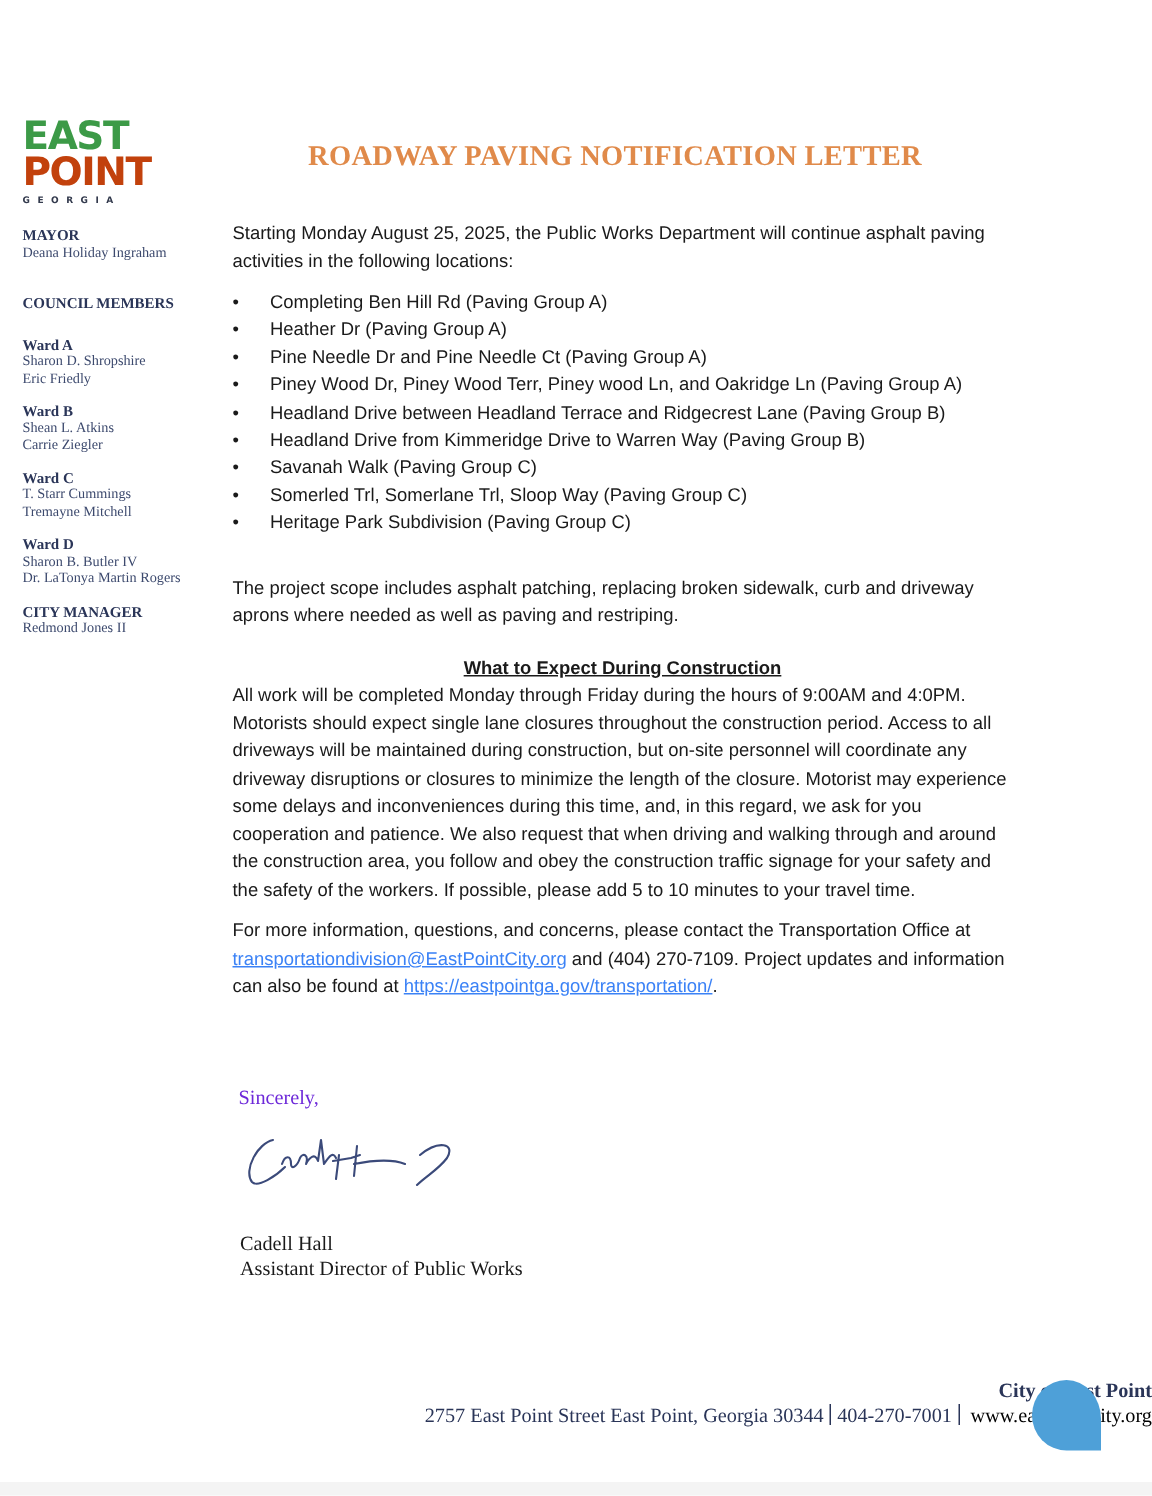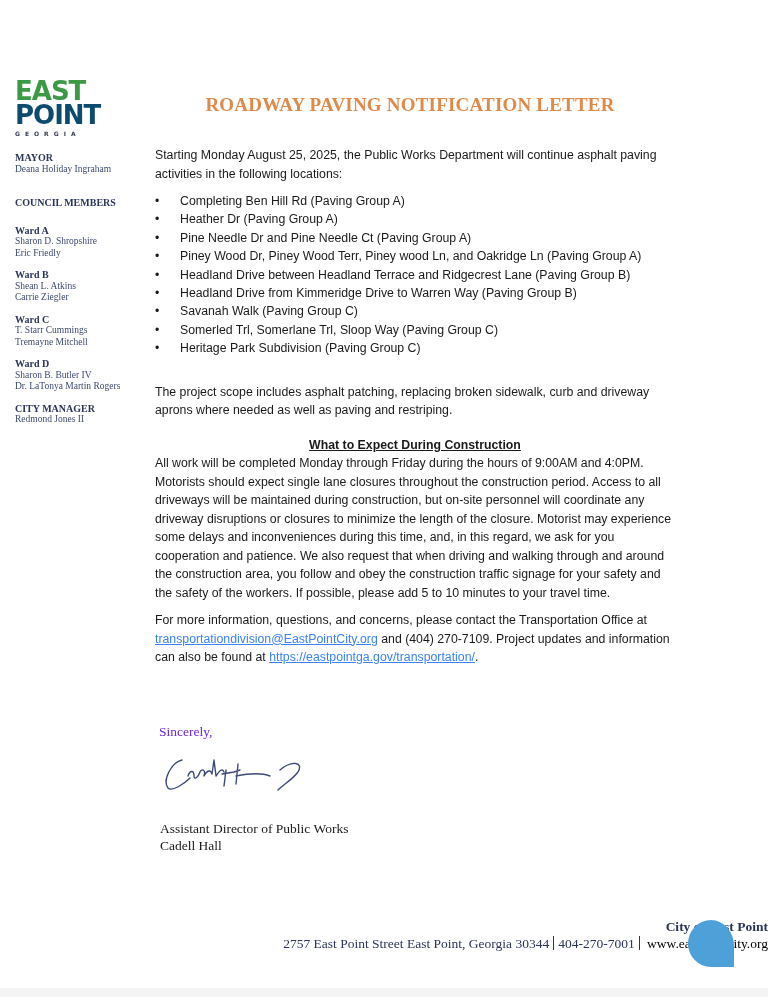--- a/index.html
+++ b/index.html
@@ -1,20 +1,20 @@
 <!DOCTYPE html>
 <html><head>
 <meta charset="utf-8">
 <style>
   html, body { margin:0; padding:0; }
   body { width:768px; height:997px; background:#f4f4f4; position:relative; overflow:hidden; }
   .page { position:absolute; left:0; top:0; width:768px; height:988px; background:#ffffff; }
   .logo { position:absolute; left:15px; top:79px; width:90px; }
   .logo-east { font-family:"DejaVu Sans", sans-serif; font-weight:bold; font-size:26px; line-height:24px; color:#3c9a47; letter-spacing:-1px; }
-  .logo-point { font-family:"DejaVu Sans", sans-serif; font-weight:bold; font-size:26px; line-height:24px; color:#0c4a6e; letter-spacing:-1px; }
+  .logo-point { font-family:"DejaVu Sans", sans-serif; font-weight:bold; font-size:26px; line-height:24px; color:#c2410c; letter-spacing:-1px; }
   .logo-georgia { font-family:"DejaVu Sans", sans-serif; font-weight:bold; font-size:6px; color:#333a4d; letter-spacing:5px; margin-top:3px; }
   .sidebar { position:absolute; left:15px; top:152px; width:130px; font-family:"Liberation Serif", serif; font-size:9.5px; color:#3d4a6e; }
   .sb-head { font-weight:bold; color:#2a3558; font-size:10px; }
   .sb-group { margin-bottom:10px; }
   .sb-line { line-height:11.5px; }
   .title { position:absolute; left:150px; top:94px; width:520px; text-align:center; font-family:"Liberation Serif", serif; font-weight:bold; font-size:19px; color:#e08a4a; letter-spacing:0.2px; }
   .body { position:absolute; left:155px; top:146px; width:520px; font-family:"Liberation Sans", sans-serif; font-size:12.3px; line-height:18.5px; color:#1a1a1a; }
   .body p { margin:0; }
   ul.locs { list-style:none; margin:9px 0 0 0; padding:0; }
   ul.locs li { position:relative; padding-left:25px; line-height:18.4px; }
@@ -101,22 +101,22 @@
 
   <div class="closing">Sincerely,</div>
 
   <div class="signature">
     <svg width="150" height="45" viewBox="0 0 150 45">
       <path d="M22 10 C12 12 2 30 8 38 C12 42 24 34 30 28 M28 26 C30 20 34 20 34 26 C34 30 38 28 40 22 C42 18 46 20 44 26 C46 22 50 18 52 24 L54 10 L56 26 C60 20 62 18 64 22 M66 20 L64 36 M62 24 L74 22 L80 20 M78 14 L76 34 M76 26 C86 24 100 22 110 26 M120 20 C132 10 144 12 138 22 C132 30 124 34 118 40" fill="none" stroke="#3b4a7a" stroke-width="1.4" stroke-linecap="round" stroke-linejoin="round"></path>
     </svg>
   </div>
 
   <div class="signer">
+    <div>Cadell Hall</div>
     <div>Assistant Director of Public Works</div>
-    <div>Cadell Hall</div>
   </div>
 
   <div class="footer">
     <div class="footer-title">City of East Point</div>
     <div class="footer-line">
       <span>2757 East Point Street East Point, Georgia 30344</span><span class="sep"></span><span>404-270-7001</span><span class="sep"></span> <span class="footer-web">www.eastpointcity.org</span>
     </div>
   </div>
 
   <div class="blob"></div>

